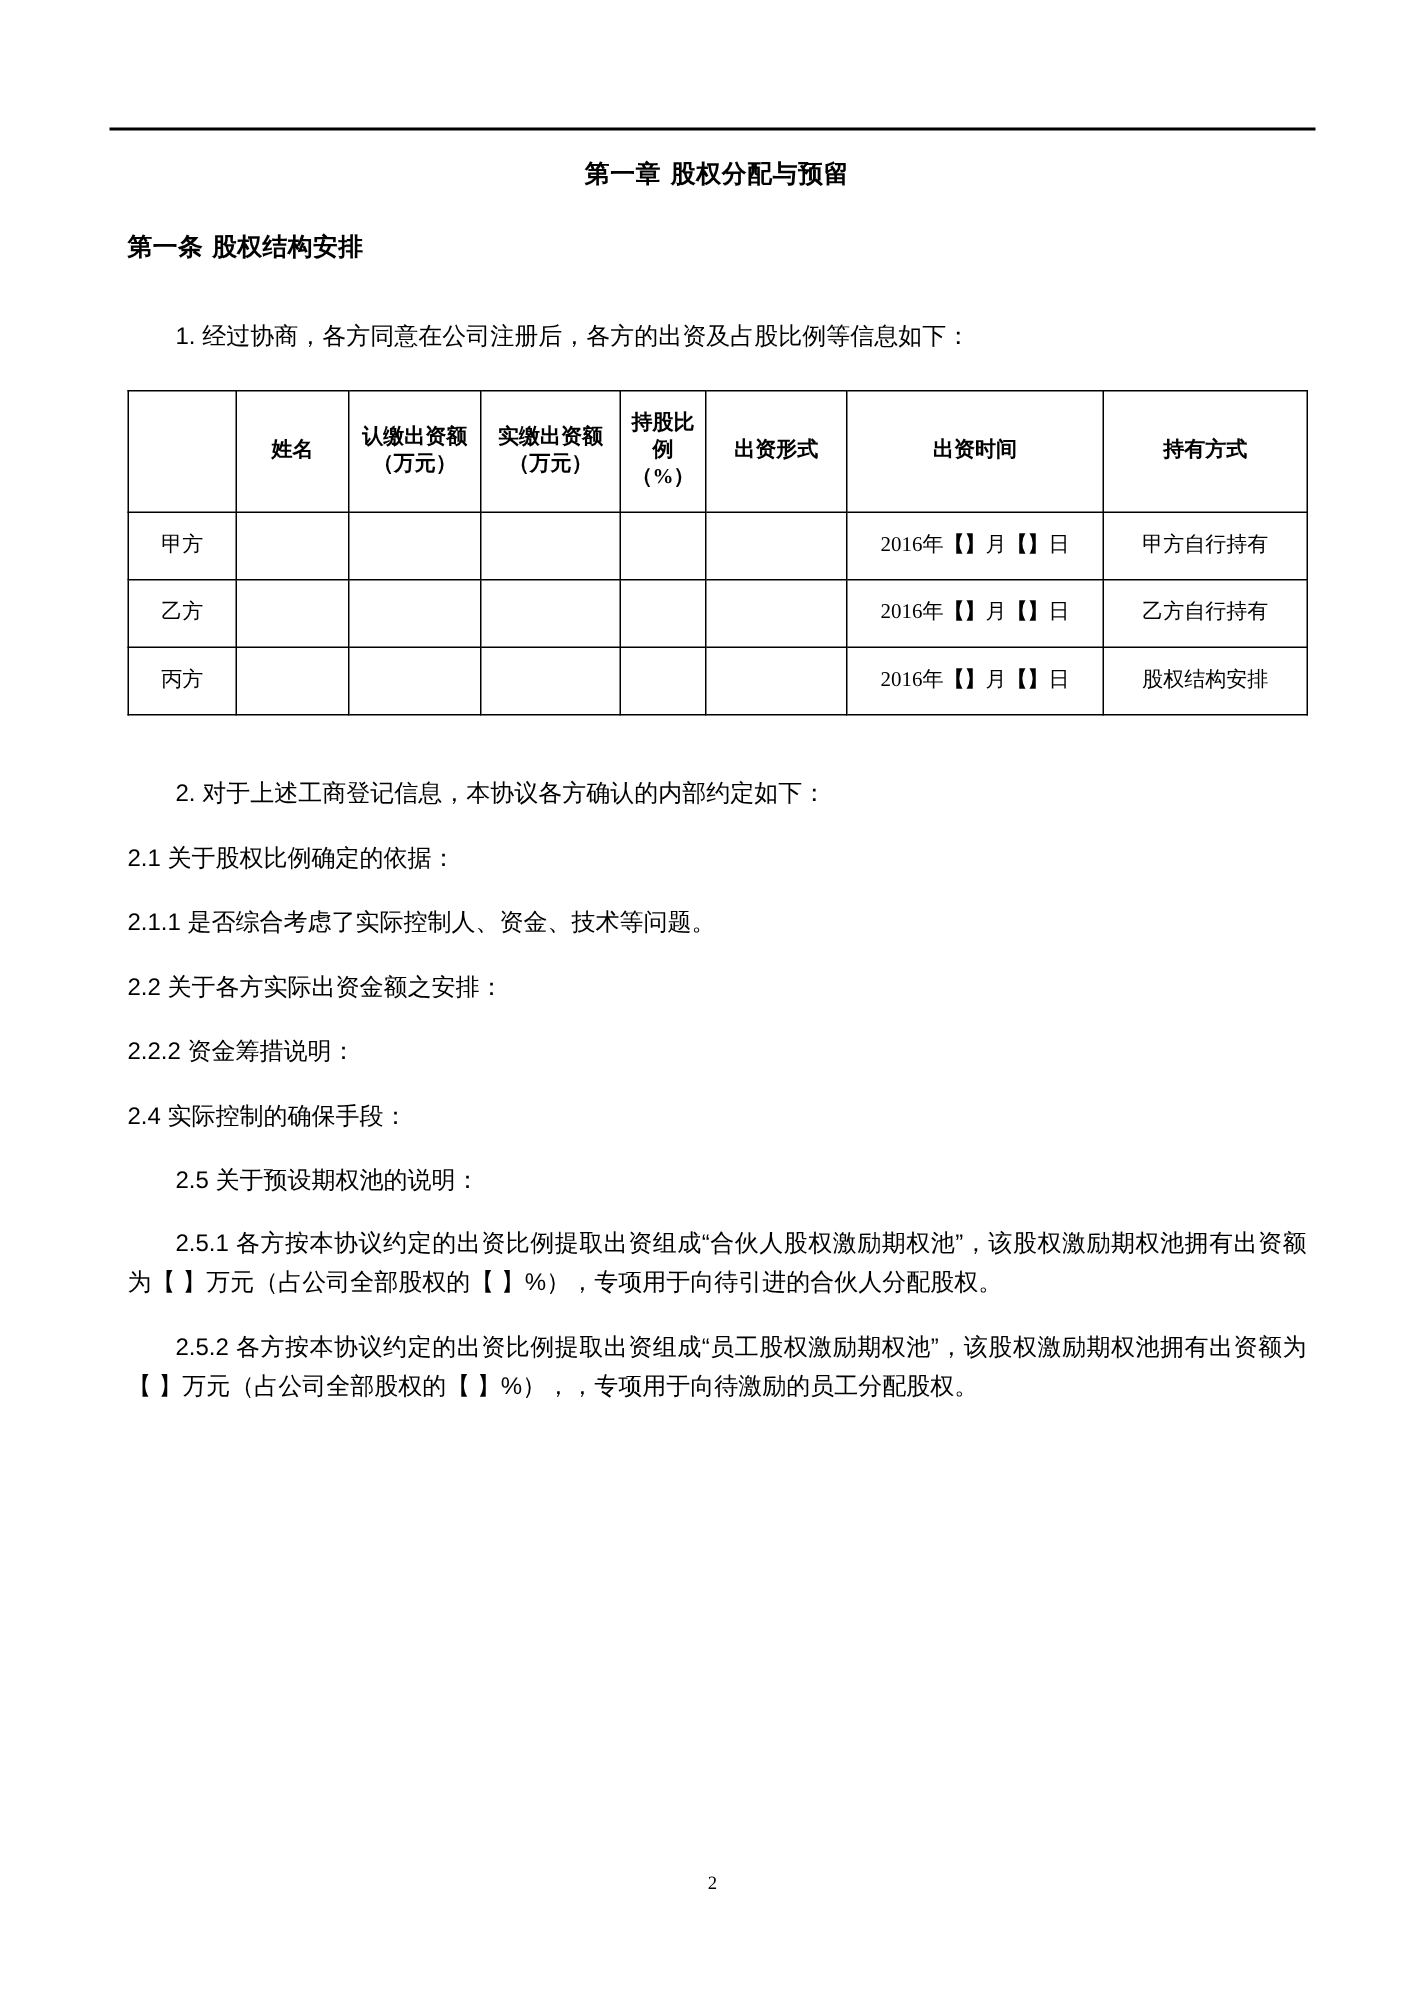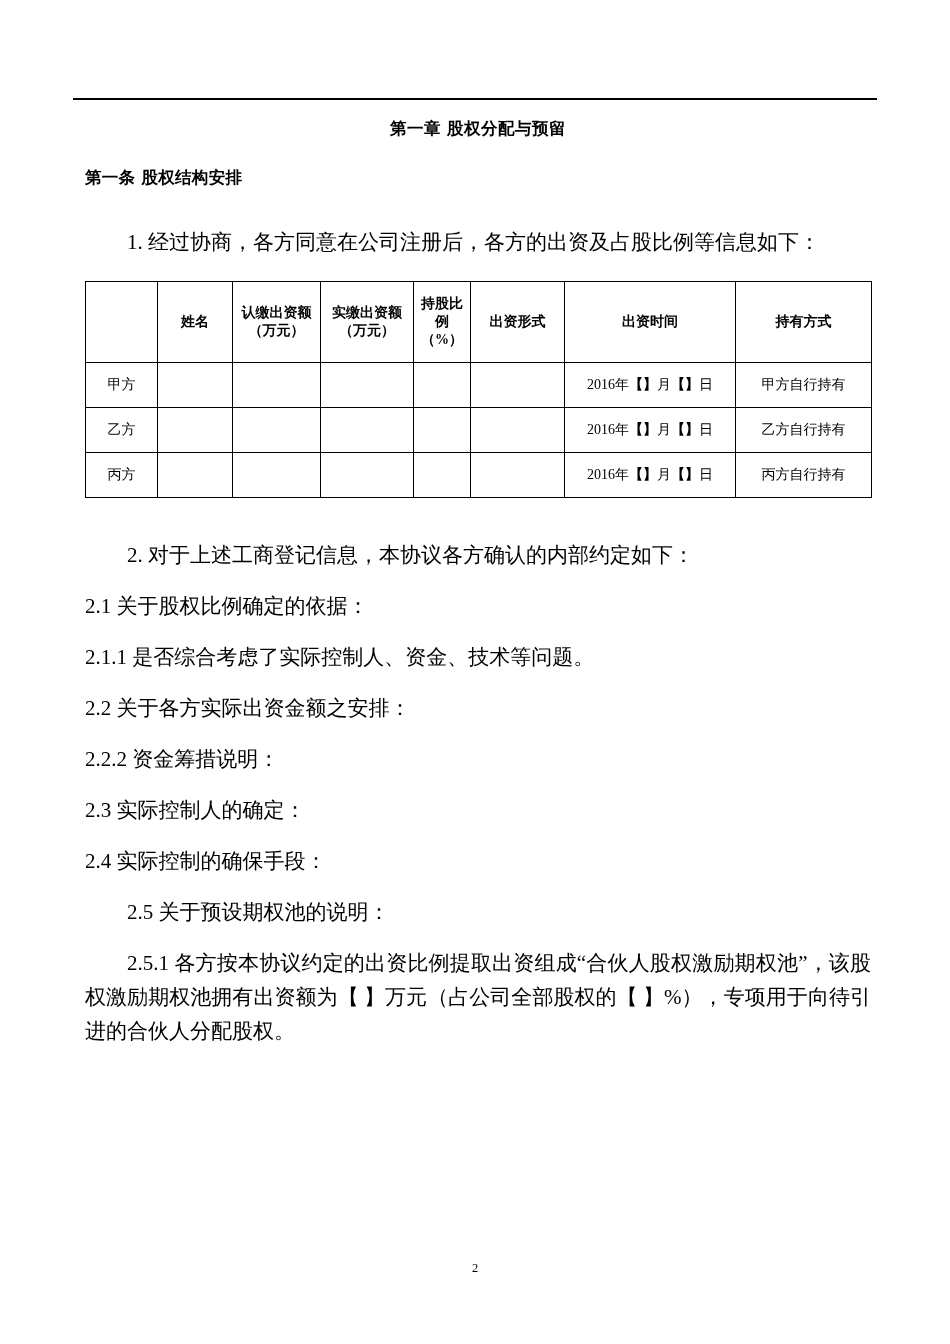--- a/index.html
+++ b/index.html
@@ -11,21 +11,21 @@
     width: 950px;
     height: 1344px;
     position: relative;
     font-family: "Liberation Serif", "DejaVu Serif", serif;
     color: #000000;
     overflow: hidden;
   }
 
   .page {
     position: absolute;
-    left: 0; top: 13px;
+    left: 0; top: 0;
     width: 950px;
     height: 1145px;
     box-sizing: border-box;
   }
 
   
   .header-rule {
     position: absolute;
     left: 73px;
     top: 85px;
@@ -56,22 +56,22 @@
     font-family: "DejaVu Sans", "Liberation Sans", sans-serif;
     font-weight: bold;
     font-size: 16.5px;
     letter-spacing: 0.3px;
     margin: 0 0 36px 0;
     line-height: 1.4;
     text-align: left;
   }
 
   p.body-para {
-    font-family: Liberation Serif, serif;
-    font-size: 21px;
+    font-family: Liberation Sans, sans-serif;
+    font-size: 16px;
     line-height: 1.62;
     margin: 0 0 17px 0;
     text-align: justify;
     text-justify: inter-ideograph;
   }
   p.indent2 { text-indent: 2em; }
   p.noindent { text-indent: 0; }
 
   
   table.equity-table {
@@ -187,34 +187,34 @@
         </tr>
 
         <tr>
           <td>丙方</td>
           <td></td>
           <td></td>
           <td></td>
           <td></td>
           <td></td>
           <td class="cell-date"><span>2016</span><span>年</span><b>【】</b><span>月</span><b>【】</b><span>日</span></td>
-          <td>丙方自行持有</td>
+          <td>股权结构安排</td>
         </tr>
 
 
       </tbody>
     </table>
 
     <p class="body-para indent2">2. 对于上述工商登记信息，本协议各方确认的内部约定如下：</p>
     <p class="body-para noindent">2.1 关于股权比例确定的依据：</p>
     <p class="body-para noindent">2.1.1 是否综合考虑了实际控制人、资金、技术等问题。</p>
     <p class="body-para noindent">2.2 关于各方实际出资金额之安排：</p>
     <p class="body-para noindent">2.2.2 资金筹措说明：</p>
-    <p class="body-para noindent">2.3 实际控制人的确定：</p>
     <p class="body-para noindent">2.4 实际控制的确保手段：</p>
     <p class="body-para indent2">2.5  关于预设期权池的说明：</p>
     <p class="body-para indent2">2.5.1  各方按本协议约定的出资比例提取出资组成“合伙人股权激励期权池”，该股权激励期权池拥有出资额为【    】万元（占公司全部股权的【  】%），专项用于向待引进的合伙人分配股权。</p>
+    <p class="body-para indent2">2.5.2 各方按本协议约定的出资比例提取出资组成“员工股权激励期权池”，该股权激励期权池拥有出资额为【    】万元（占公司全部股权的【  】%），，专项用于向待激励的员工分配股权。</p>
 
   </div>
 
   <div class="page-number">2</div>
 
 </div>
 
 </body></html>

